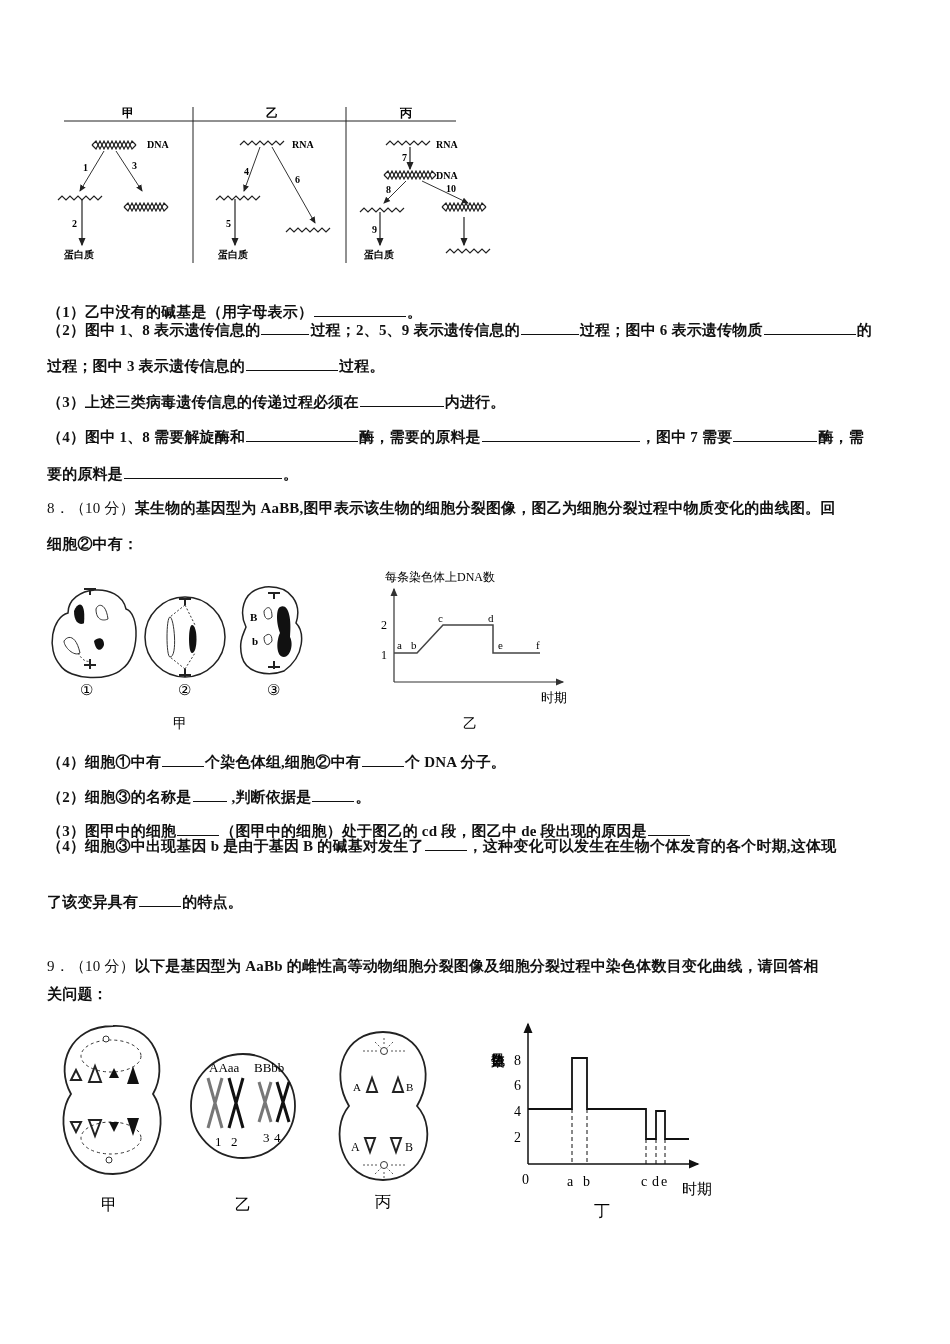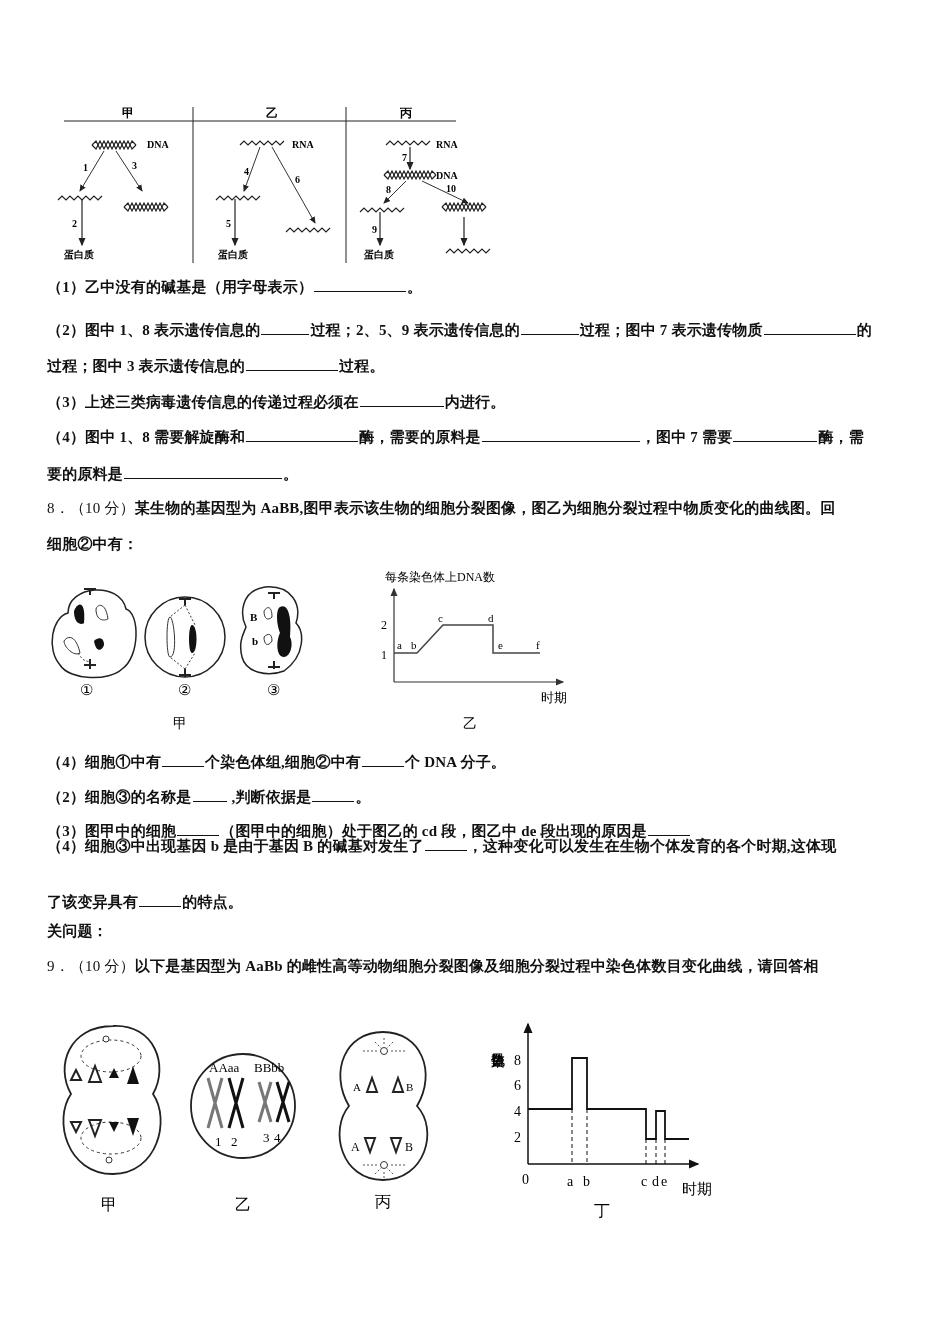--- a/index.html
+++ b/index.html
@@ -67,25 +67,25 @@
   <path d="M310,117 l4,-4 l4,4 l4,-4 l4,4 l4,-4 l4,4 l4,-4 l4,4 l4,-4 l4,4 l4,-4" fill="none" stroke="#222" stroke-width="1.2"></path>
   <path d="M392,112 l4,-4 l4,8 l4,-8 l4,8 l4,-8 l4,8 l4,-8 l4,8 l4,-8 l4,8 l4,-4" fill="none" stroke="#222" stroke-width="1.2"></path>
   <path d="M392,112 l4,4 l4,-8 l4,8 l4,-8 l4,8 l4,-8 l4,8 l4,-8 l4,8 l4,-8 l4,4" fill="none" stroke="#222" stroke-width="1.2"></path>
   <line x1="330" y1="117" x2="330" y2="150" stroke="#222" stroke-width="1.2" marker-end="url(#ah)"></line>
   <text x="322" y="138" font-size="10" font-weight="bold">9</text>
   <text x="314" y="163" font-size="10" font-weight="bold">蛋白质</text>
   <line x1="414" y1="122" x2="414" y2="150" stroke="#222" stroke-width="1.2" marker-end="url(#ah)"></line>
   <path d="M396,158 l4,-4 l4,4 l4,-4 l4,4 l4,-4 l4,4 l4,-4 l4,4 l4,-4 l4,4 l4,-4" fill="none" stroke="#222" stroke-width="1.2"></path>
 </svg>
 
-<div class="line" style="top:277px">
+<div class="line" style="top:302px">
   <span>（1）乙中没有的碱基是（用字母表示）</span><span class="blank" style="width:92px"></span><span>。</span>
 </div>
 <div class="line" style="top:320px">
-  <span>（2）图中 1、8 表示遗传信息的</span><span class="blank" style="width:48px"></span><span>过程；2、5、9 表示遗传信息的</span><span class="blank" style="width:58px"></span><span>过程；图中 7 表示遗传物质</span><span class="blank" style="width:92px"></span><span>的</span>
+  <span>（2）图中 1、8 表示遗传信息的</span><span class="blank" style="width:48px"></span><span>过程；2、5、9 表示遗传信息的</span><span class="blank" style="width:58px"></span><span>过程；图中 6 表示遗传物质</span><span class="blank" style="width:92px"></span><span>的</span>
 </div>
 <div class="line" style="top:356px">
   <span>过程；图中 3 表示遗传信息的</span><span class="blank" style="width:92px"></span><span>过程。</span>
 </div>
 <div class="line" style="top:392px">
   <span>（3）上述三类病毒遗传信息的传递过程必须在</span><span class="blank" style="width:84px"></span><span>内进行。</span>
 </div>
 <div class="line" style="top:427px">
   <span>（4）图中 1、8 需要解旋酶和</span><span class="blank" style="width:112px"></span><span>酶，需要的原料是</span><span class="blank" style="width:158px"></span><span>，图中 7 需要</span><span class="blank" style="width:84px"></span><span>酶，需</span>
 </div>
@@ -166,21 +166,21 @@
 <div class="line" style="top:836px">
   <span>（4）细胞③中出现基因 b 是由于基因 B 的碱基对发生了</span><span class="blank" style="width:42px"></span><span>，这种变化可以发生在生物个体发育的各个时期,这体现</span>
 </div>
 <div class="line" style="top:892px">
   <span>了该变异具有</span><span class="blank" style="width:42px"></span><span>的特点。</span>
 </div>
 
 <div class="line" style="top:957px">
   <span class="qhead">9．</span><span class="qhead">（10 分）</span><span>以下是基因型为 AaBb 的雌性高等动物细胞分裂图像及细胞分裂过程中染色体数目变化曲线，请回答相</span>
 </div>
-<div class="line" style="top:922px">
+<div class="line" style="top:985px">
   <span>关问题：</span>
 </div>
 
 <svg class="abs" style="left:45px;top:1010px" width="400" height="210" viewBox="0 0 400 210">
 
   <path d="M68,16 C110,14 124,56 108,84 C126,110 112,164 68,164 C22,164 8,110 26,84 C10,56 24,16 68,16 Z" fill="none" stroke="#222" stroke-width="1.8"></path>
   <ellipse cx="66" cy="46" rx="30" ry="16" fill="none" stroke="#333" stroke-dasharray="3,3"></ellipse>
   <circle cx="61" cy="29" r="3" fill="#fff" stroke="#333"></circle>
   <ellipse cx="66" cy="128" rx="30" ry="16" fill="none" stroke="#333" stroke-dasharray="3,3"></ellipse>
   <circle cx="64" cy="150" r="3" fill="#fff" stroke="#333"></circle>

